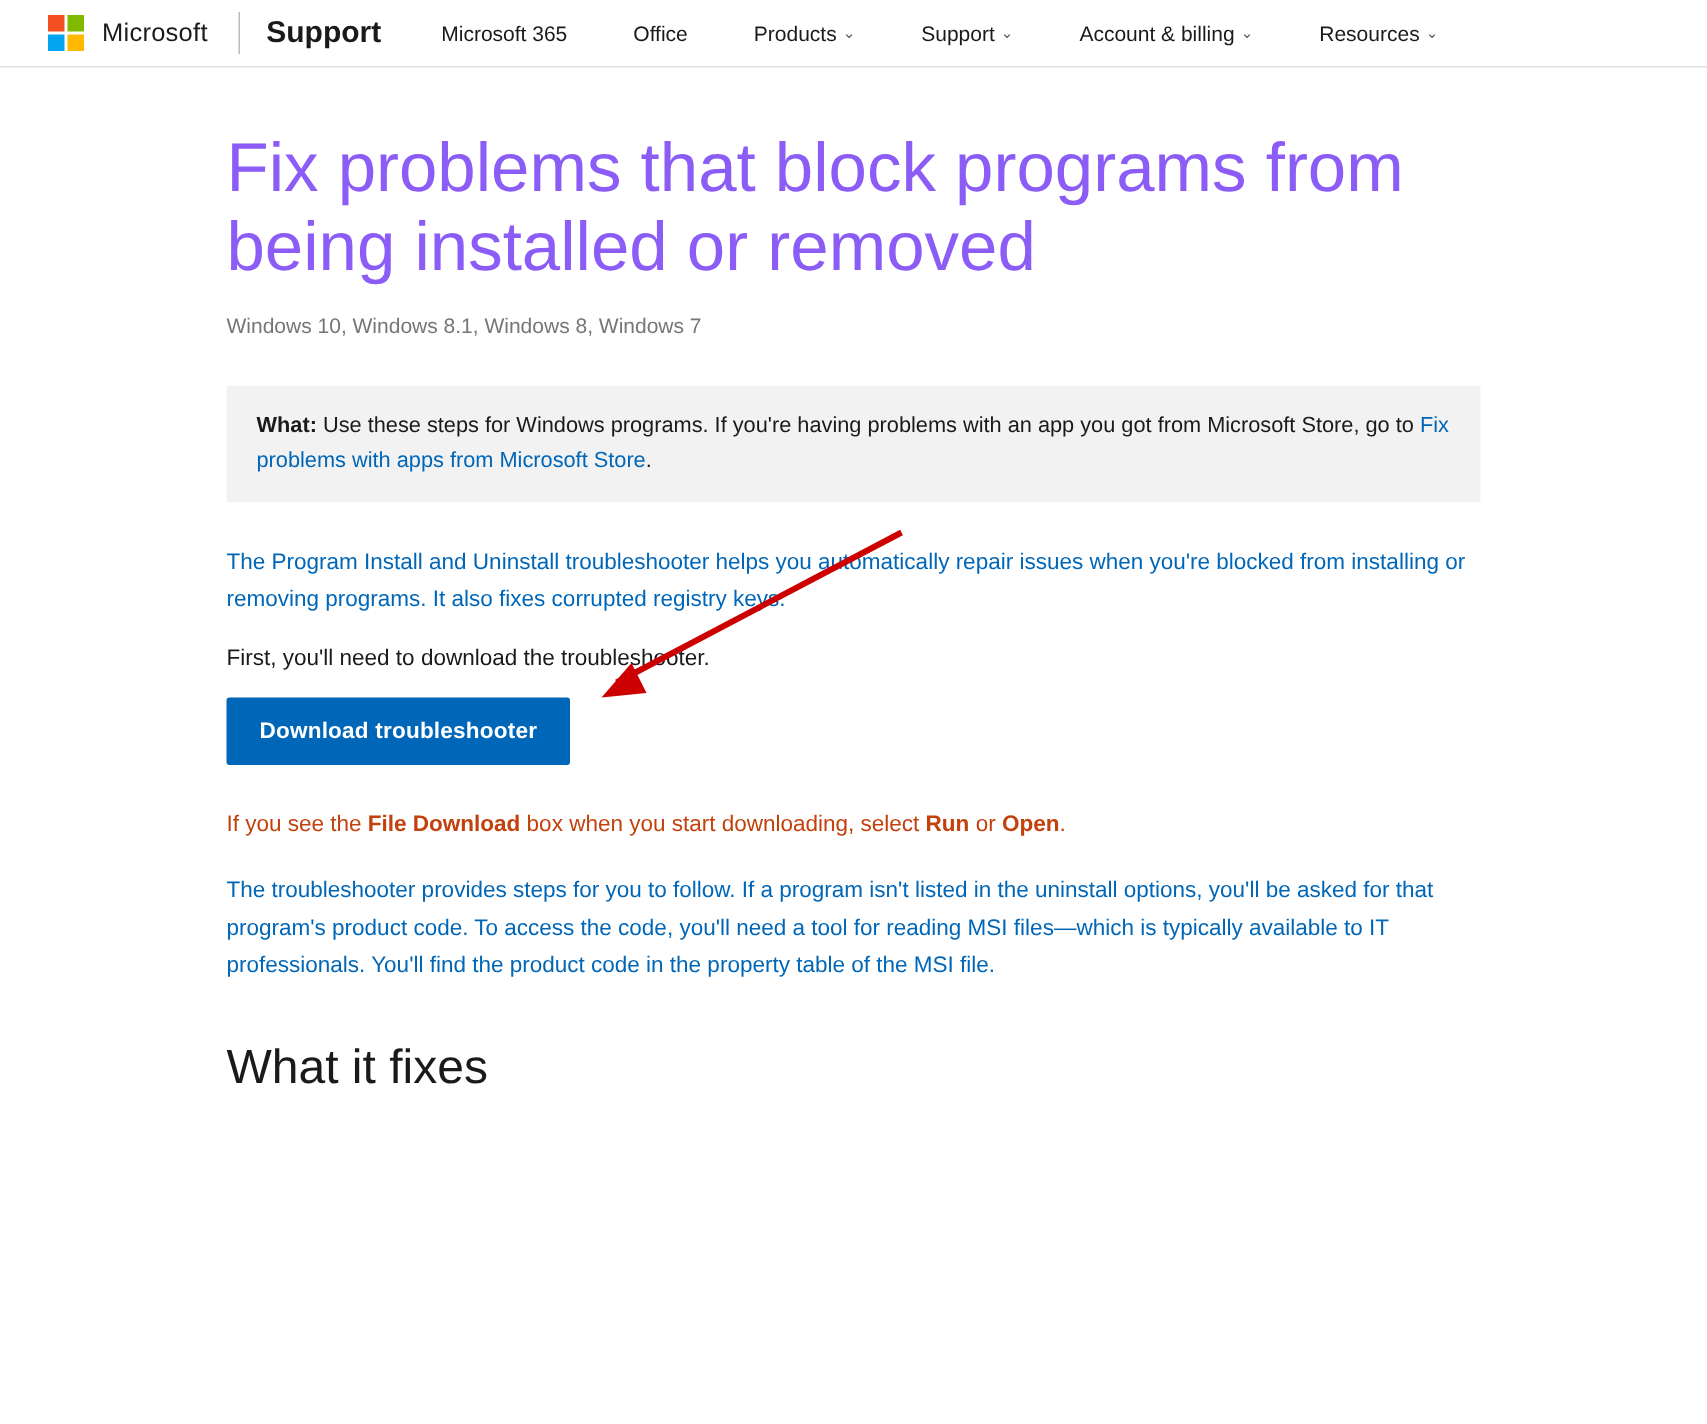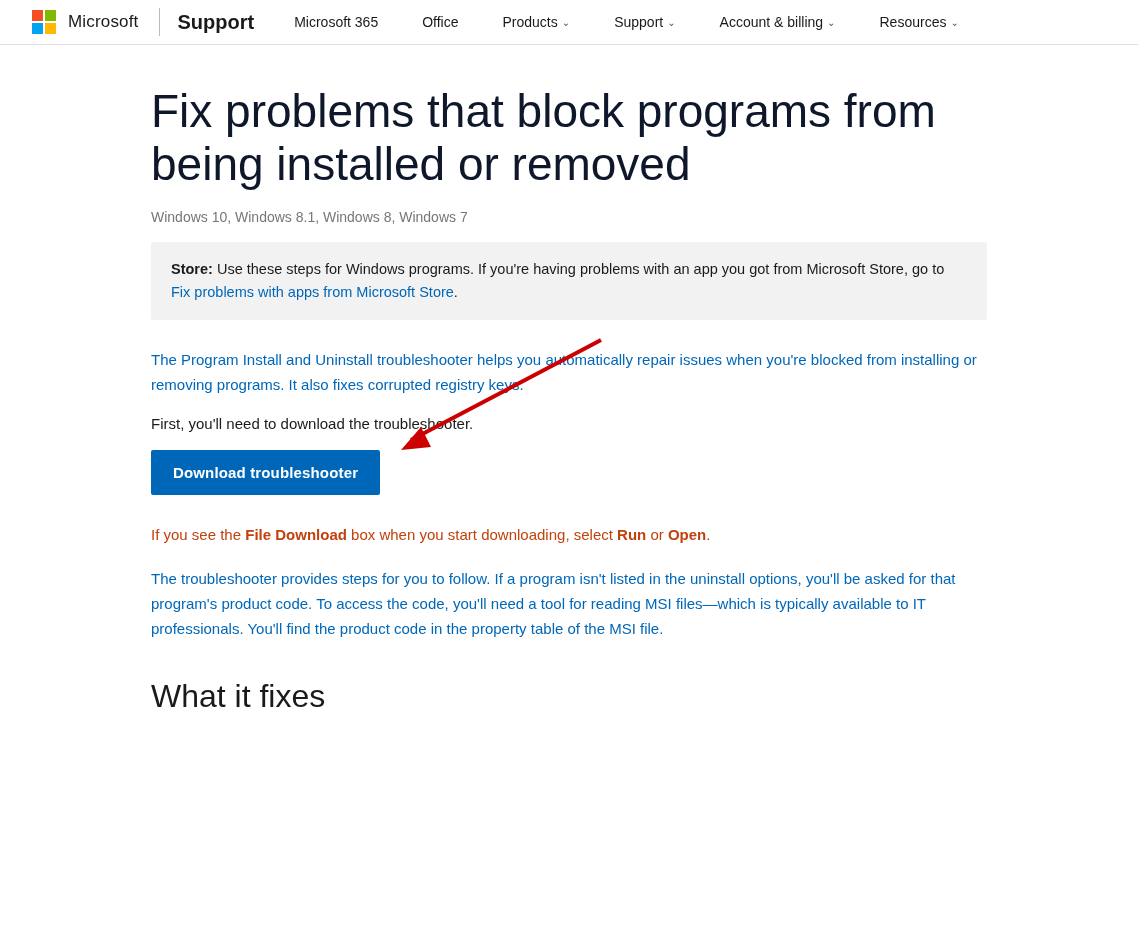--- a/index.html
+++ b/index.html
@@ -75,29 +75,29 @@
     
     .main-content {
       max-width: 900px;
       margin: 0 auto;
       padding: 40px 32px 60px 32px;
     }
 
     .page-title {
       font-size: 46px;
       font-weight: 300;
-      color: #0f172a;
+      color: #8b5cf6;
       line-height: 1.15;
       margin-bottom: 18px;
     }
 
     .os-compatibility {
       font-size: 14px;
       color: #767676;
-      margin-bottom: 17px;
+      margin-bottom: 32px;
     }
 
     .note-box {
       background: #f2f2f2;
       padding: 16px 20px;
       margin-bottom: 28px;
       border-radius: 2px;
     }
     .note-box p {
       font-size: 14.5px;
@@ -216,21 +216,21 @@
 </header>
 
 <main class="main-content">
 
   <h1 class="page-title">Fix problems that block programs from being installed or removed</h1>
 
   <p class="os-compatibility">Windows 10, Windows 8.1, Windows 8, Windows 7</p>
 
   <div class="note-box">
     <p>
-      <span class="note-bold">Store:</span><span> Use these steps for Windows programs. If you're having problems with an app you got from Microsoft Store, go to </span><a href="#">Fix problems with apps from Microsoft Store</a><span>.</span>
+      <span class="note-bold">What:</span><span> Use these steps for Windows programs. If you're having problems with an app you got from Microsoft Store, go to </span><a href="#">Fix problems with apps from Microsoft Store</a><span>.</span>
     </p>
   </div>
 
   <p class="body-text">The Program Install and Uninstall troubleshooter helps you automatically repair issues when you're blocked from installing or removing programs. It also fixes corrupted registry keys.</p>
 
   <p class="body-text dark">First, you'll need to download the troubleshooter.</p>
 
   <div style="position:relative; margin-bottom: 28px;">
     
     <svg class="arrow-svg" width="320" height="130" viewBox="0 0 320 130" style="position:absolute; top:-118px; left:160px; pointer-events:none;">

